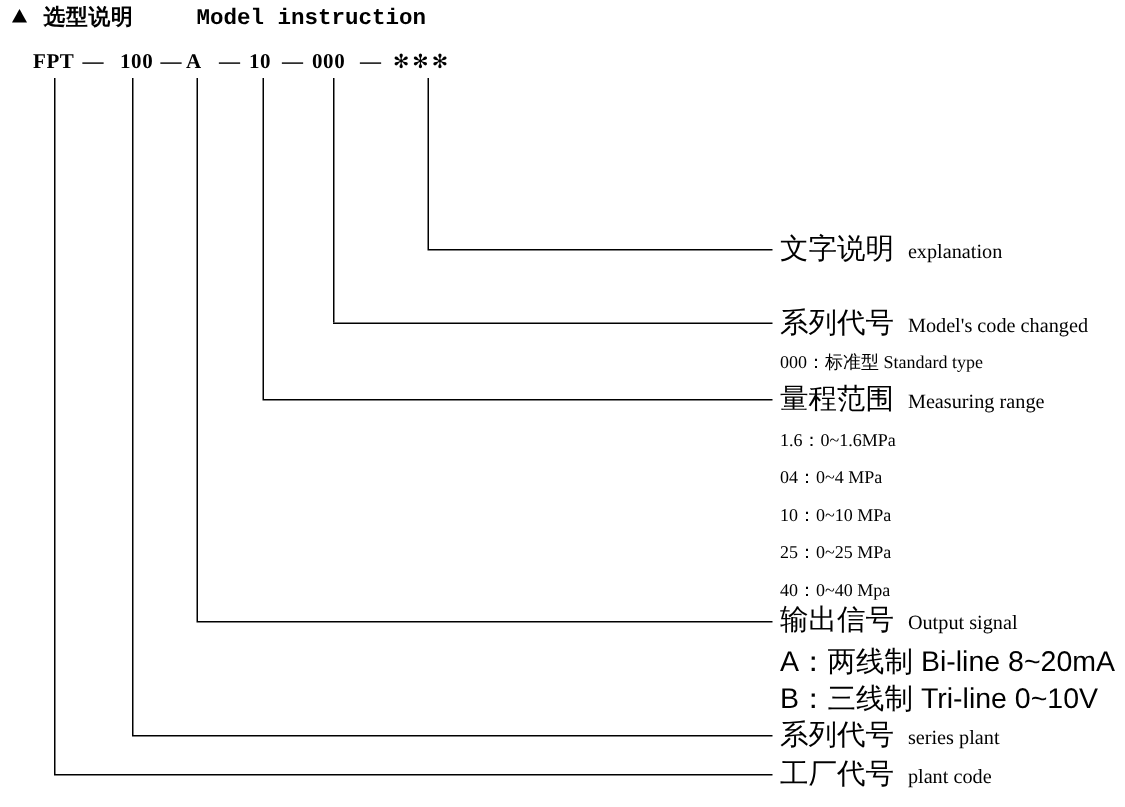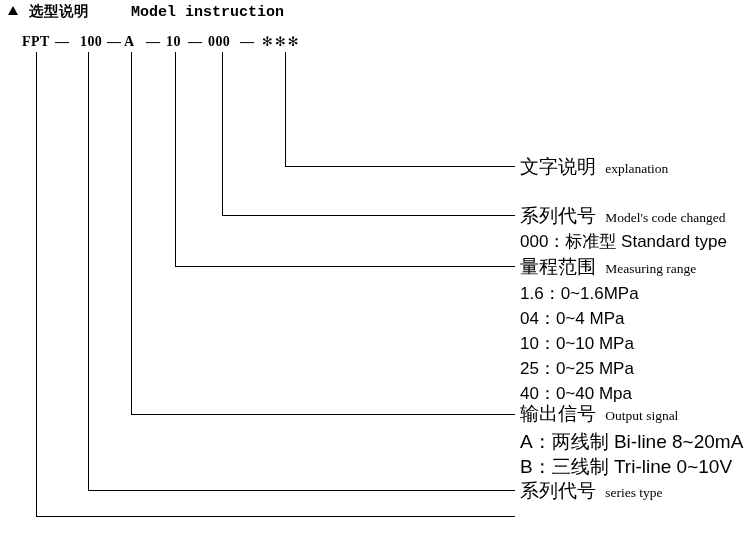--- a/index.html
+++ b/index.html
@@ -107,22 +107,22 @@
   }
   .lbl .cn {
     font-family: Liberation Sans, sans-serif;
     font-size: 19px;
   }
   .lbl .en {
     font-family: "Liberation Serif", serif;
     font-size: 13.5px;
   }
   .lbl.mono-ish {
-    font-family: Liberation Sans, sans-serif;
-    font-size: 17px;
+    font-family: Liberation Serif, serif;
+    font-size: 12px;
   }
 </style>
 </head>
 <body>
 
 <div id="page">
 
   <div class="title-row">
     <span class="tri"></span>
     <span class="title-cn">选型说明</span>
@@ -188,17 +188,21 @@
   </div>
   <div class="lbl" style="left:520px; top:434px;">
     <span class="cn">A：两线制 Bi-line 8~20mA</span>
   </div>
   <div class="lbl" style="left:520px; top:459px;">
     <span class="cn">B：三线制 Tri-line 0~10V</span>
   </div>
 
   <div class="lbl" style="left:520px; top:483px;">
     <span class="cn">系列代号</span>
-    <span class="en" style="margin-left: 6px;">series type</span>
-  </div>
-
+    <span class="en" style="margin-left: 6px;">series plant</span>
+  </div>
+
+  <div class="lbl" style="left:520px; top:509px;">
+    <span class="cn">工厂代号</span>
+    <span class="en" style="margin-left: 6px;">plant code</span>
+  </div>
 
 </div>
 
 </body></html>

